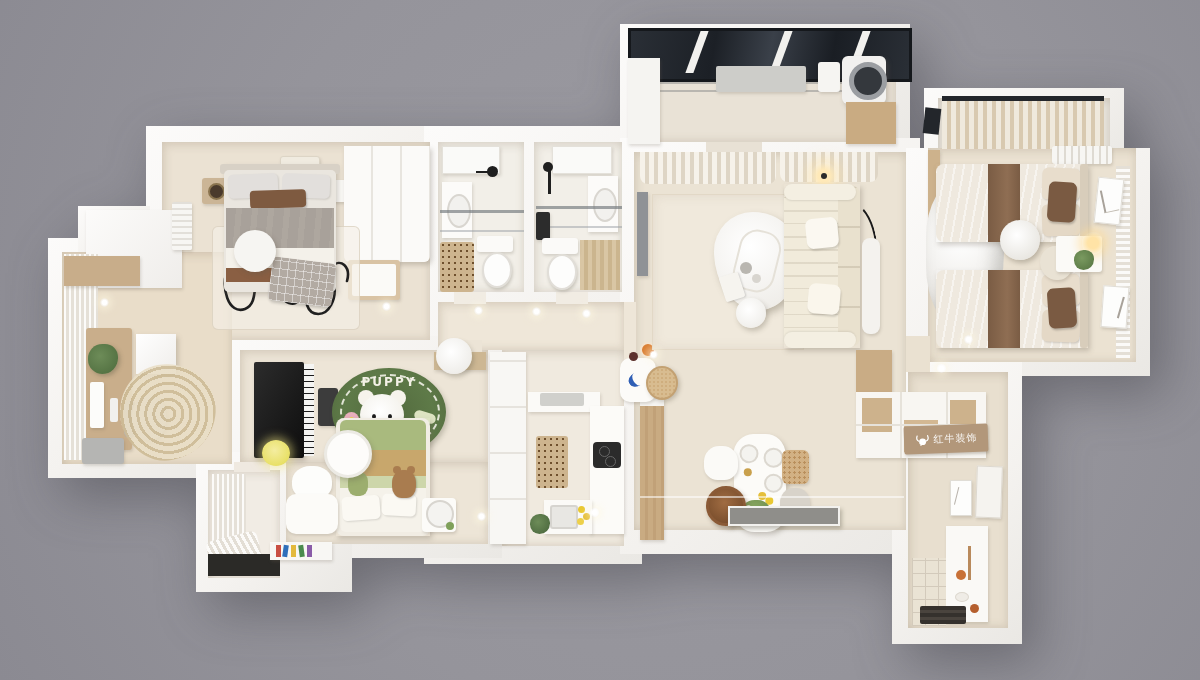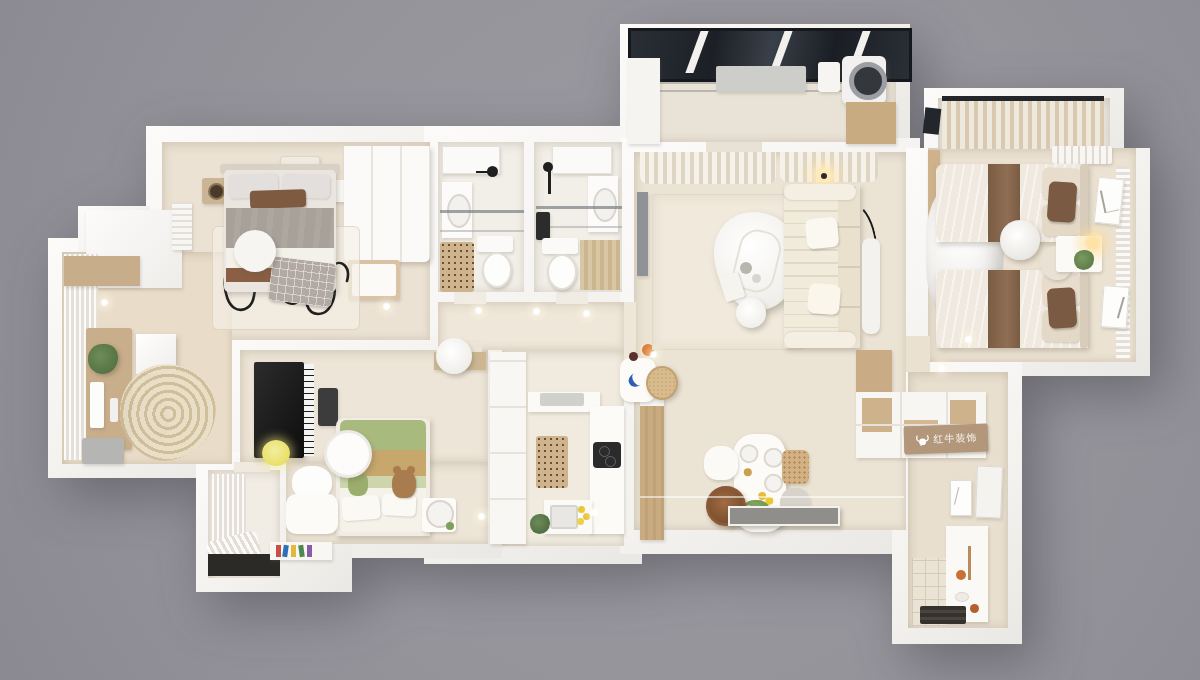--- a/index.html
+++ b/index.html
@@ -110,20 +110,35 @@
   </div>
   <div class="fu sh" style="left:136px;top:334px;width:40px;height:40px;background:linear-gradient(135deg,#ffffff,#efedea);"></div>
   <div class="abs" style="left:120px;top:364px;width:96px;height:96px;border-radius:48% 52% 55% 45% / 50% 48% 52% 50%;background:repeating-radial-gradient(circle at 50% 52%, #e9dec6 0 5px, #cdbb96 5px 8px);transform:rotate(-10deg);opacity:.9;"></div>
   <div class="fu sh2" style="left:82px;top:438px;width:42px;height:26px;background:#b5b5b3;border-radius:3px;"></div>
 
   <div class="fu sh" style="left:254px;top:362px;width:50px;height:96px;background:linear-gradient(120deg,#2c2c2c,#0e0e0e);border-radius:2px;"></div>
   <div class="abs" style="left:304px;top:364px;width:10px;height:92px;background:repeating-linear-gradient(180deg,#f4f4f2 0 5px,#1b1b1b 5px 6px);"></div>
   <div class="fu sh2" style="left:318px;top:388px;width:20px;height:38px;background:#3c3c3c;border-radius:3px;"></div>
   <div class="fu" style="left:262px;top:440px;width:28px;height:26px;border-radius:50%;background:radial-gradient(circle at 45% 40%,#f4eda0,#e8e066 70%,#d8cf52);box-shadow:0 0 10px 3px rgba(240,230,130,.55);"></div>
 
+  <div class="abs" style="left:332px;top:368px;width:114px;height:88px;border-radius:50%;background:radial-gradient(circle at 50% 55%,#52693d 0%,#5e7a48 60%,#50673c 100%);box-shadow:2px 3px 5px rgba(90,90,70,.3);">
+    <div class="abs" style="left:8px;top:6px;width:96px;height:72px;border-radius:50%;border:2px dashed rgba(250,248,240,.85);"></div>
+    <div class="puppy-label">PUPPY</div>
+    <div class="abs" style="left:26px;top:22px;width:16px;height:16px;border-radius:50%;background:#f6f3ec;"></div>
+    <div class="abs" style="left:58px;top:22px;width:16px;height:16px;border-radius:50%;background:#f6f3ec;"></div>
+    <div class="abs" style="left:28px;top:26px;width:44px;height:42px;border-radius:50%;background:radial-gradient(circle at 45% 40%,#ffffff,#efece3);">
+      <div class="abs" style="left:12px;top:20px;width:4px;height:5px;border-radius:50%;background:#1c1c1c;"></div>
+      <div class="abs" style="left:28px;top:20px;width:4px;height:5px;border-radius:50%;background:#1c1c1c;"></div>
+      <div class="abs" style="left:18px;top:27px;width:8px;height:6px;border-radius:50%;background:#1c1c1c;"></div>
+    </div>
+    <div class="abs" style="left:12px;top:44px;width:15px;height:15px;border-radius:50%;background:#e9aebc;">
+      <div class="abs" style="left:5px;top:5px;width:5px;height:5px;border-radius:50%;background:#e8d44f;"></div>
+    </div>
+    <div class="abs" style="left:82px;top:44px;width:22px;height:10px;border-radius:5px;background:#dde3c2;transform:rotate(18deg);"></div>
+  </div>
 
   <div class="fu sh" style="left:336px;top:418px;width:94px;height:118px;">
     <div class="abs" style="left:0;top:0;width:94px;height:118px;background:#f1ede4;border-radius:8px;"></div>
     <div class="abs" style="left:4px;top:2px;width:86px;height:30px;background:#a9ba7e;border-radius:6px 6px 0 0;"></div>
     <div class="abs" style="left:4px;top:32px;width:86px;height:26px;background:#c8a76c;"></div>
     <div class="abs" style="left:4px;top:58px;width:86px;height:12px;background:#cdd6aa;"></div>
     <div class="abs" style="left:4px;top:70px;width:86px;height:44px;background:#f5f2ea;border-radius:0 0 6px 6px;"></div>
     <div class="abs" style="left:6px;top:78px;width:38px;height:24px;background:#fbf9f3;border-radius:5px;transform:rotate(-4deg);box-shadow:1px 1px 2px rgba(0,0,0,.12);"></div>
     <div class="abs" style="left:46px;top:76px;width:34px;height:22px;background:#fbf9f3;border-radius:5px;transform:rotate(3deg);box-shadow:1px 1px 2px rgba(0,0,0,.12);"></div>
     <div class="abs" style="left:56px;top:52px;width:24px;height:28px;border-radius:45% 45% 40% 40%;background:#a97c4f;box-shadow:1px 1px 2px rgba(0,0,0,.2);">

